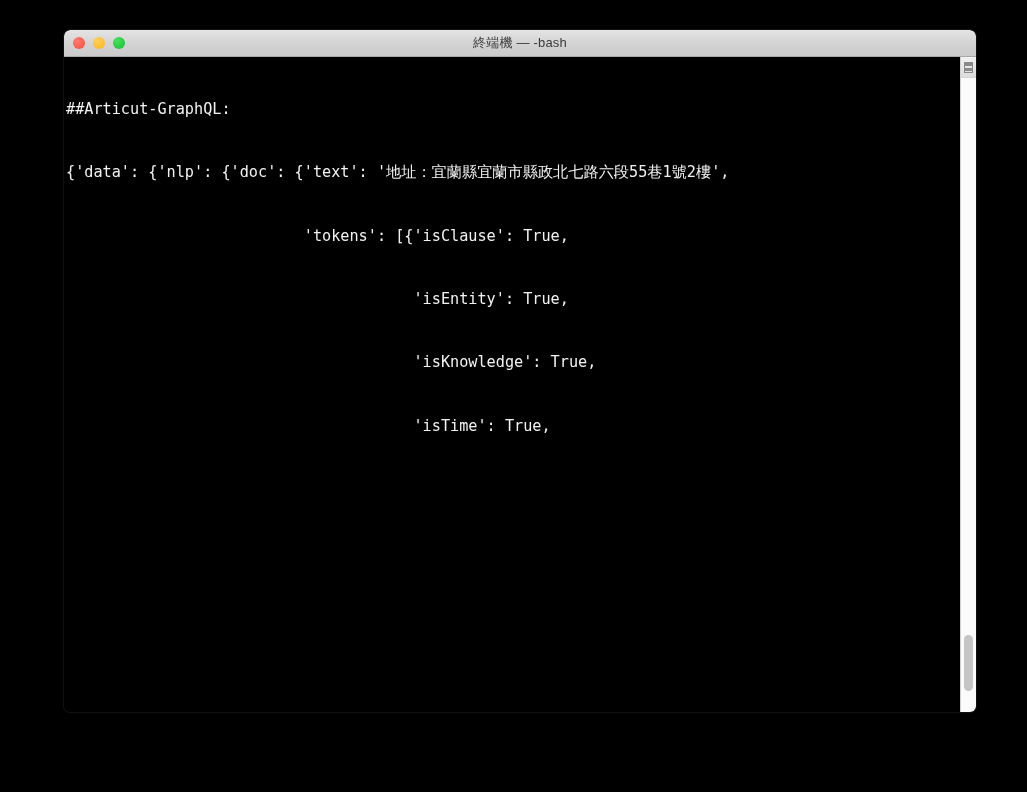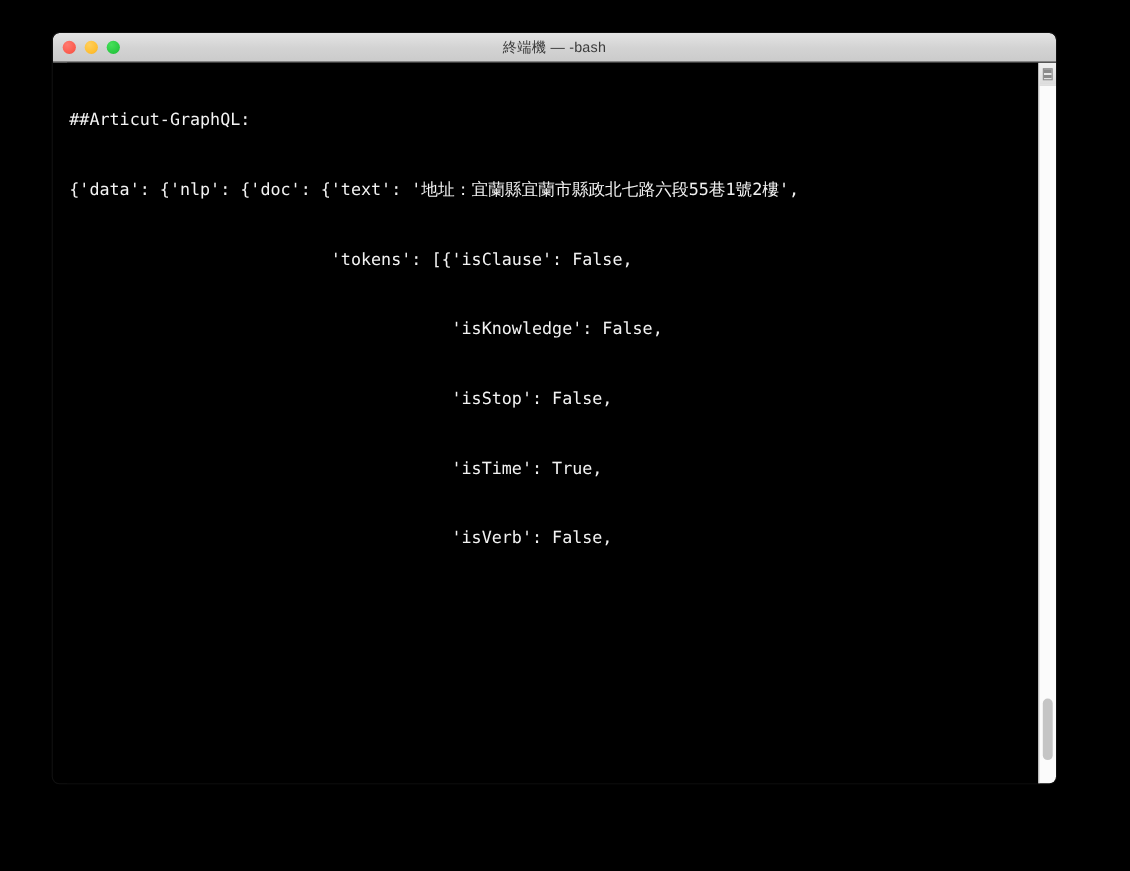--- a/index.html
+++ b/index.html
@@ -17,21 +17,21 @@
   #screen {
     position: relative;
     width: 1027px;
     height: 792px;
     background: #000000;
   }
 
   
   #terminal-window {
     position: absolute;
-    left: 48px;
+    left: 64px;
     top: 30px;
     width: 912px;
     height: 682px;
     border-radius: 6px;
     overflow: hidden;
     box-shadow: 0 0 0 1px #111;
     background: #000;
   }
 
   
@@ -73,21 +73,20 @@
     line-height: 26px;
     user-select: none;
   }
 
   
   #terminal-body {
     position: relative;
     height: 656px;
     background: #000000;
     overflow: hidden;
-    margin-left: 13px;
   }
 
   #terminal-output {
     position: absolute;
     left: 0px;
     top: 0px;
     padding: 0;
     margin: 0;
     color: #f2f2f2;
     font-family: "DejaVu Sans Mono", monospace;
@@ -161,25 +160,24 @@
         <span class="light light-max"></span>
       </div>
       <div id="window-title">終端機 — -bash</div>
     </div>
 
     <div id="terminal-body">
 
       <div id="terminal-output">
         <span class="line">##Articut-GraphQL:</span>
         <span class="line">{'data': {'nlp': {'doc': {'text': '地址：宜蘭縣宜蘭市縣政北七路六段55巷1號2樓',</span>
-        <span class="line">                          'tokens': [{'isClause': False,</span>
-        <span class="line">                                      'isKnowledge': False,</span>
-        <span class="line">                                      'isStop': False,</span>
+        <span class="line">                          'tokens': [{'isClause': True,</span>
+        <span class="line">                                      'isEntity': True,</span>
+        <span class="line">                                      'isKnowledge': True,</span>
         <span class="line">                                      'isTime': True,</span>
-        <span class="line">                                      'isVerb': False,</span>
         
         
         
         
         
         
         
         
         
         

